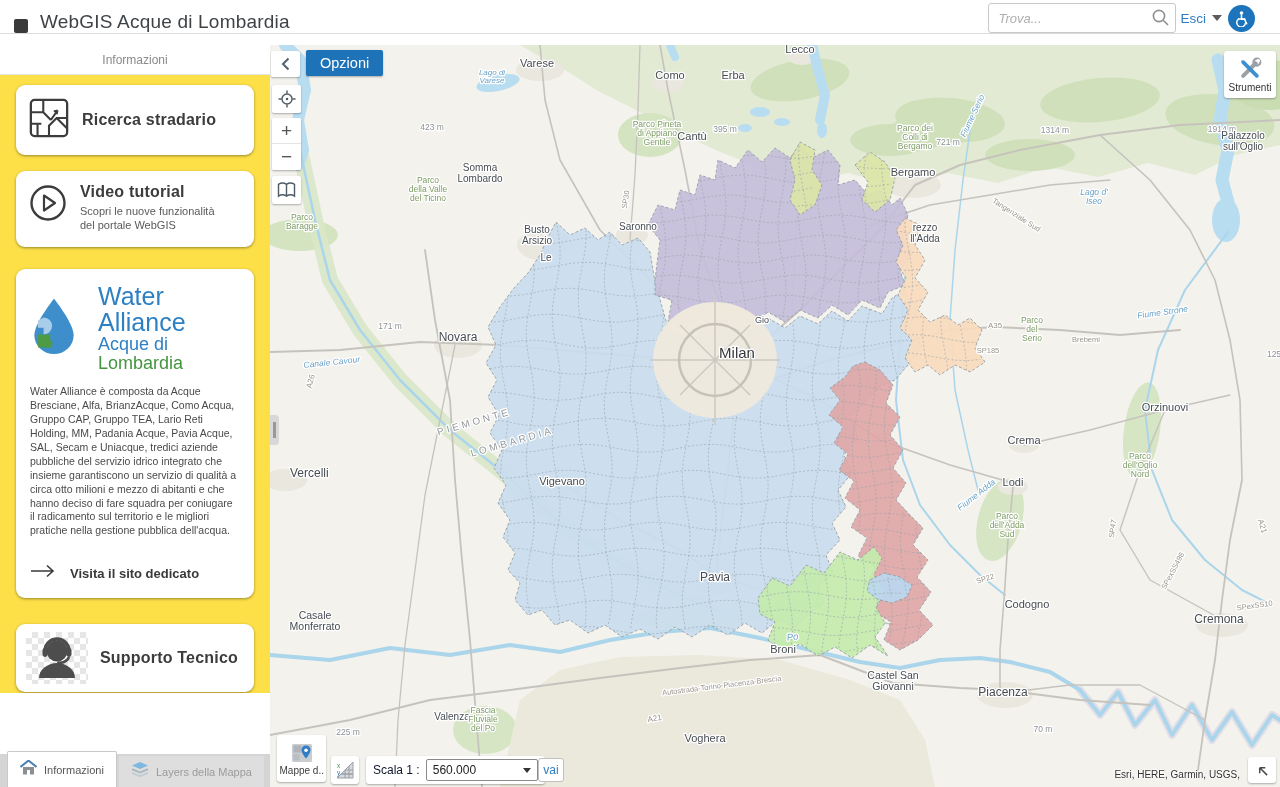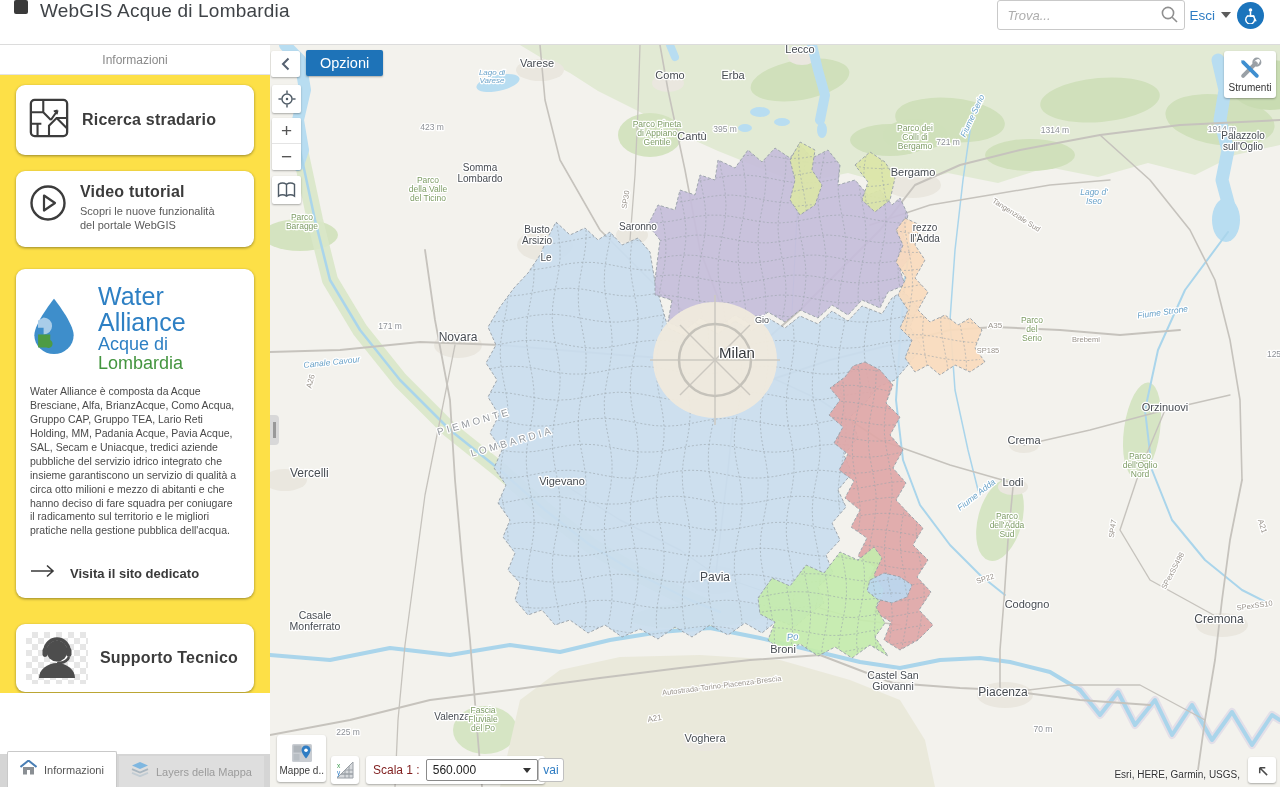--- a/index.html
+++ b/index.html
@@ -1,23 +1,23 @@
 <!DOCTYPE html>
 <html><head>
 <meta charset="utf-8">
 <style>
   * { margin:0; padding:0; box-sizing:border-box; }
   html,body { width:1280px; height:787px; overflow:hidden; font-family:"Liberation Sans",sans-serif; background:#fff; }
   #app { position:relative; width:1280px; height:787px; }
 
   
-  #header { position:absolute; top:0; left:0; right:0; height:45px; background:#fff; border-bottom:1px solid #dcdcdc; display:flex; align-items:flex-start; z-index:30; }
+  #header { position:absolute; top:0; left:0; right:0; height:34px; background:#fff; border-bottom:1px solid #dcdcdc; display:flex; align-items:flex-end; z-index:30; }
   .hdr-logo { width:14px; height:14px; background:#3a3a3a; border-radius:2px; margin:0 12px 0 14px; }
   .hdr-title { font-size:19px; color:#3f4347; font-weight:500; letter-spacing:.2px; }
-  .hdr-right { margin-left:auto; display:flex; align-items:center; gap:4px; padding-right:16px; }
+  .hdr-right { margin-left:auto; display:flex; align-items:center; gap:4px; padding-right:25px; }
   .searchbox { position:relative; width:188px; height:30px; }
   .searchbox input { width:100%; height:100%; border:1px solid #c9c9c9; border-radius:3px; padding:0 30px 0 9px; font-size:13px; font-style:italic; color:#555; outline:none; }
   .searchbox input::placeholder { color:#aeaeae; font-style:italic; }
   .search-ico { position:absolute; right:6px; top:5px; }
   .esci { color:#2e7cc3; font-size:13.5px; text-decoration:none; cursor:pointer; }
   .caret-btn { width:14px; height:14px; display:flex; align-items:center; justify-content:center; cursor:pointer; }
   .caret-down { width:0; height:0; border-left:5px solid transparent; border-right:5px solid transparent; border-top:6px solid #5c5c5c; }
   .a11y-btn { width:27px; height:27px; border-radius:50%; background:#1b74bc; display:flex; align-items:center; justify-content:center; cursor:pointer; }
 
   
@@ -63,21 +63,21 @@
   #zoom-out { border-radius:0 0 2px 2px; }
   #btn-book { left:2px; top:131px; width:29px; height:28px; }
   #drag-handle { position:absolute; left:0; top:370px; width:9px; height:30px; background:#d8d8d8; border-radius:0 4px 4px 0; display:flex; align-items:center; justify-content:center; cursor:pointer; }
   #drag-handle .bar { width:3px; height:16px; background:#999; }
   #btn-strumenti { right:4px; top:6px; width:52px; height:47px; flex-direction:column; border-radius:3px; }
   .strumenti-label { font-size:10px; color:#333; margin-top:1px; }
   #btn-mappe { left:7px; top:690px; width:49px; height:47px; flex-direction:column; border-radius:3px; }
   .mappe-label { font-size:10px; color:#3c3c3c; max-width:44px; white-space:nowrap; overflow:hidden; }
   #btn-xy { left:61px; top:711px; width:28px; height:28px; border-radius:3px; }
   #scalebox { position:absolute; left:96px; top:711px; height:28px; background:#fff; border-radius:3px; box-shadow:0 1px 2px rgba(0,0,0,.3); display:flex; align-items:center; padding:0 7px; gap:6px; }
-  .scala-label { font-size:12px; color:#7f1d1d; }
+  .scala-label { font-size:12px; color:#0f172a; }
   .scale-select { width:112px; height:22px; border:1px solid #8a8a8a; border-radius:2px; background:#fff; display:flex; align-items:center; justify-content:space-between; padding:0 6px; font-size:12px; color:#222; cursor:pointer; }
   .sel-caret { width:0; height:0; border-left:4px solid transparent; border-right:4px solid transparent; border-top:5px solid #333; }
   #btn-vai { position:absolute; left:268px; top:713px; width:26px; height:24px; background:#fff; border:1px solid #c0c0c0; border-radius:3px; color:#2e7cc3; font-size:12px; display:flex; align-items:center; justify-content:center; cursor:pointer; }
   #attribution { position:absolute; right:40px; bottom:7px; font-size:10px; color:#323232; text-shadow:0 0 2px #fff,0 0 2px #fff,0 0 3px #fff; }
   #btn-attr { right:4px; bottom:4px; width:28px; height:26px; border-radius:3px; }
 </style>
 </head>
 <body>
 
 <div id="app">

